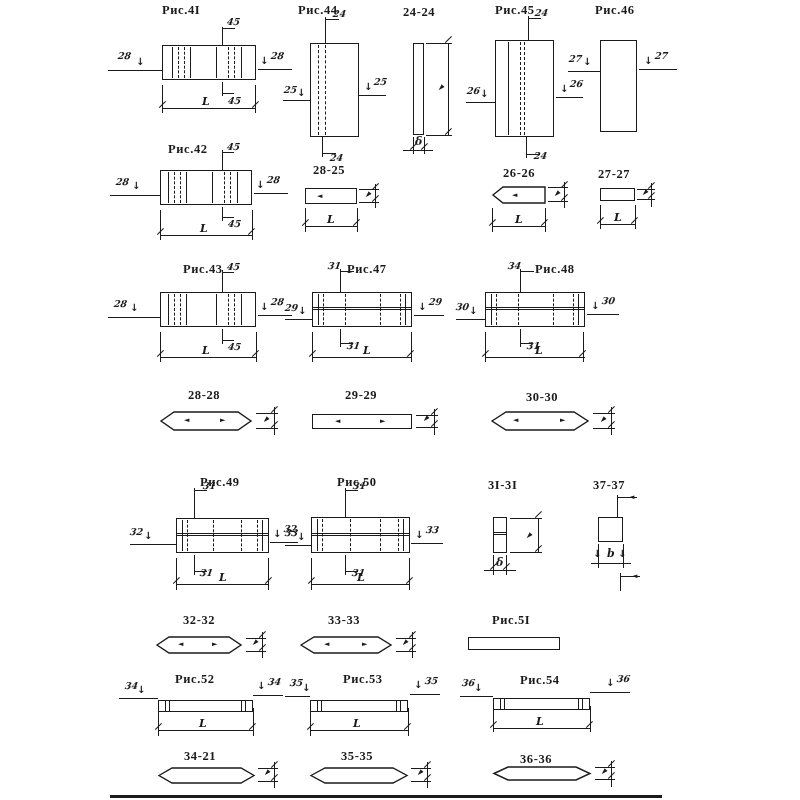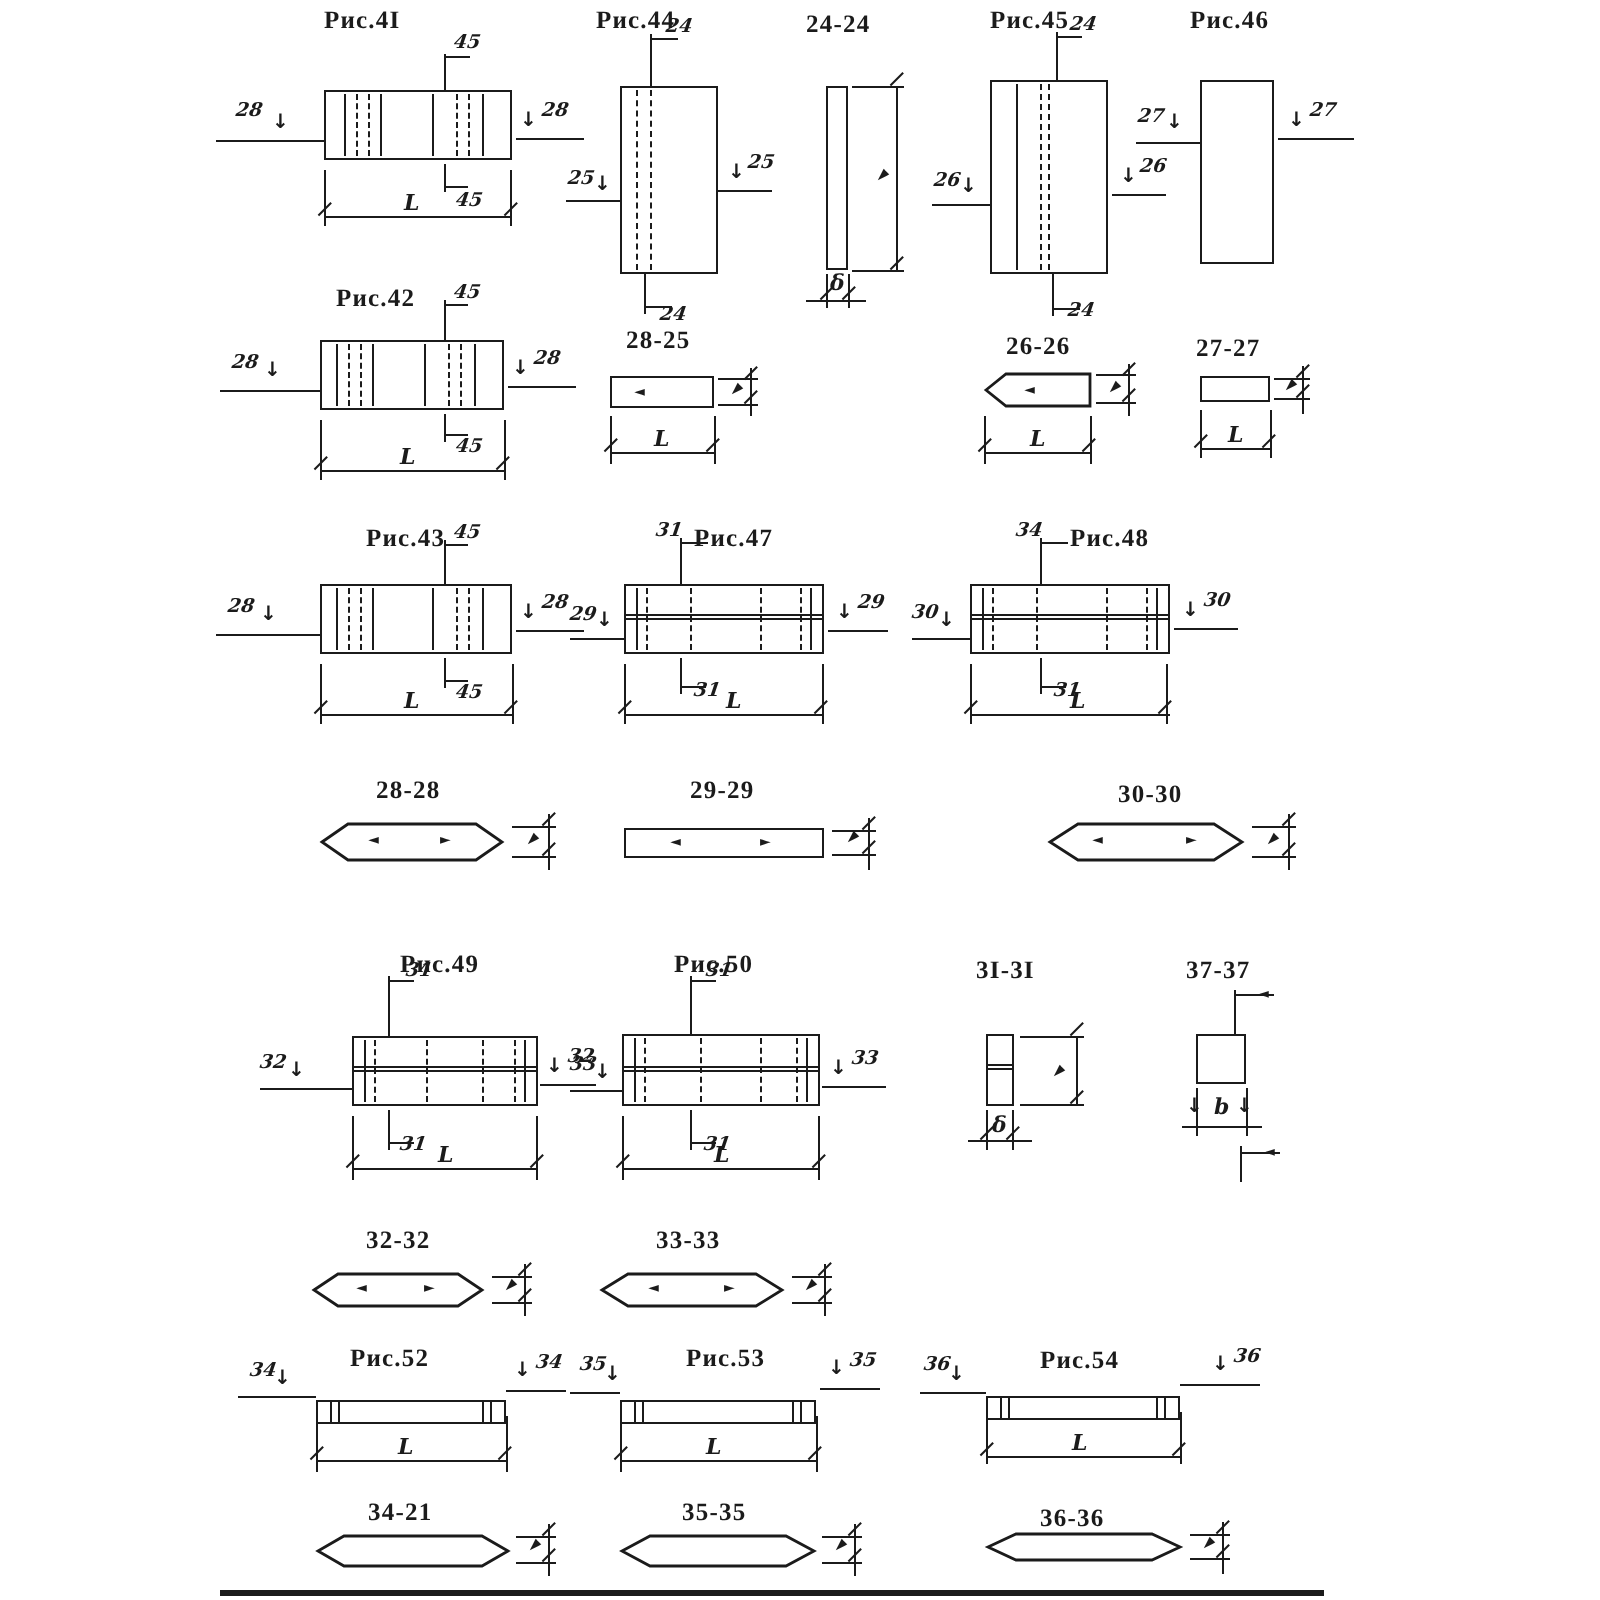--- a/index.html
+++ b/index.html
@@ -325,21 +325,21 @@
     <span class="an" style="left:45px;top:33px">◄</span>
     <span class="an" style="left:90px;top:33px">►</span>
     <div class="h" style="left:126px;top:30px;width:22px"></div>
     <div class="h" style="left:126px;top:42px;width:22px"></div>
     <div class="v" style="left:144px;top:24px;height:26px"></div>
     <div class="tk" style="left:140px;top:26px"></div>
     <div class="tk" style="left:140px;top:38px"></div>
     <span class="dar" style="left:133px;top:30px">◄</span>
   </div>
 
-  <div class="fig" style="left:498px;top:385px;width:185px;height:58px">
+  <div class="fig" style="left:465px;top:385px;width:185px;height:58px">
     <span class="t" style="left:61px;top:5px">30-30</span>
     <svg style="left:26px;top:26px" width="98" height="20">
       <polygon points="1,10 15,1 83,1 97,10 83,19 15,19" fill="#fff" stroke="#1b1b1b" stroke-width="1.4"></polygon>
     </svg>
     <span class="an" style="left:48px;top:32px">◄</span>
     <span class="an" style="left:95px;top:32px">►</span>
     <div class="h" style="left:128px;top:28px;width:22px"></div>
     <div class="h" style="left:128px;top:43px;width:22px"></div>
     <div class="v" style="left:146px;top:22px;height:28px"></div>
     <div class="tk" style="left:142px;top:24px"></div>
@@ -465,20 +465,24 @@
     <span class="an" style="left:44px;top:33px">◄</span>
     <span class="an" style="left:82px;top:33px">►</span>
     <div class="h" style="left:116px;top:30px;width:20px"></div>
     <div class="h" style="left:116px;top:43px;width:20px"></div>
     <div class="v" style="left:132px;top:24px;height:26px"></div>
     <div class="tk" style="left:128px;top:26px"></div>
     <div class="tk" style="left:128px;top:39px"></div>
     <span class="dar" style="left:122px;top:31px">◄</span>
   </div>
 
+  <div class="fig" style="left:455px;top:608px;width:175px;height:55px">
+    <span class="t" style="left:37px;top:5px">Рис.5I</span>
+    <div class="r" style="left:13px;top:29px;width:92px;height:13px"></div>
+  </div>
 
   <div class="fig" style="left:115px;top:668px;width:175px;height:80px">
     <span class="t" style="left:60px;top:4px">Рис.52</span>
     <span class="c" style="left:10px;top:12px">34</span>
     <span class="da" style="left:22px;top:17px">↓</span>
     <div class="h" style="left:4px;top:30px;width:39px"></div>
     <div class="r" style="left:43px;top:32px;width:95px;height:12px"></div>
     <div class="sv" style="left:50px;top:33px;height:10px"></div>
     <div class="sv" style="left:54px;top:33px;height:10px"></div>
     <div class="sv" style="left:126px;top:33px;height:10px"></div>

